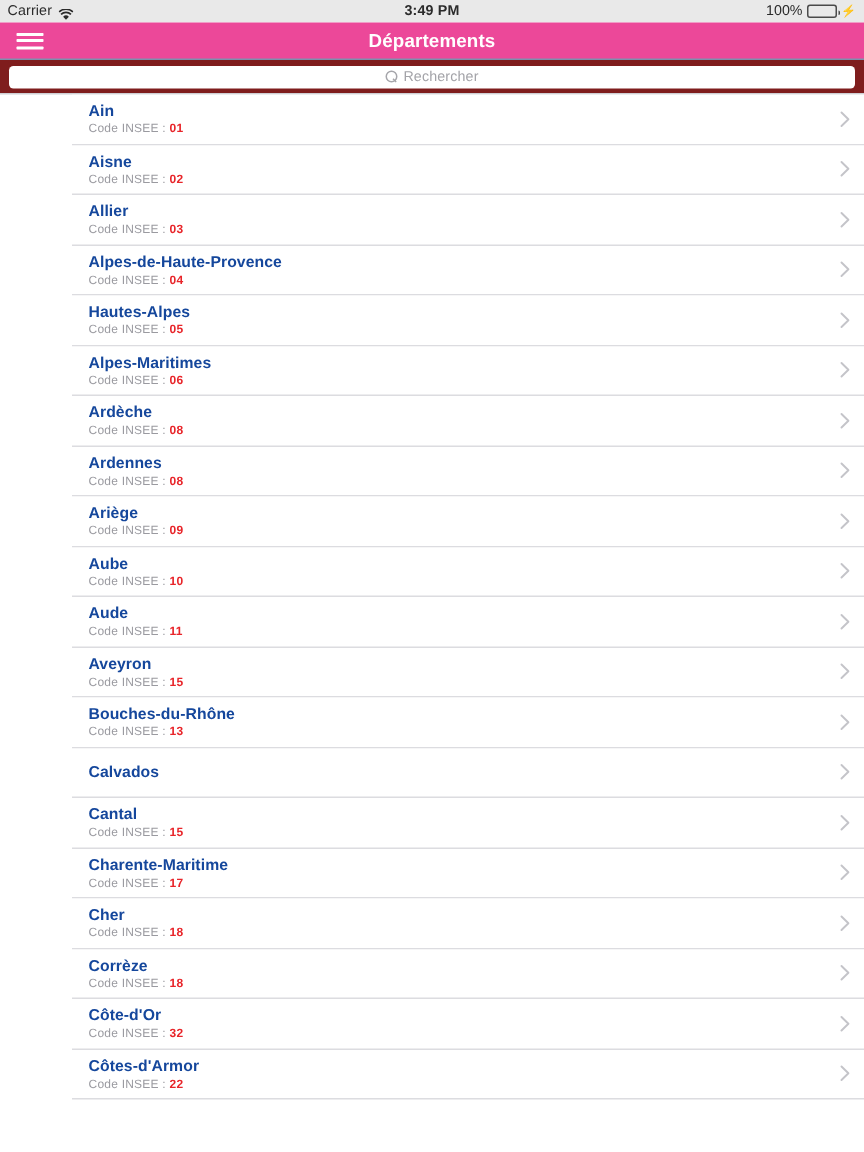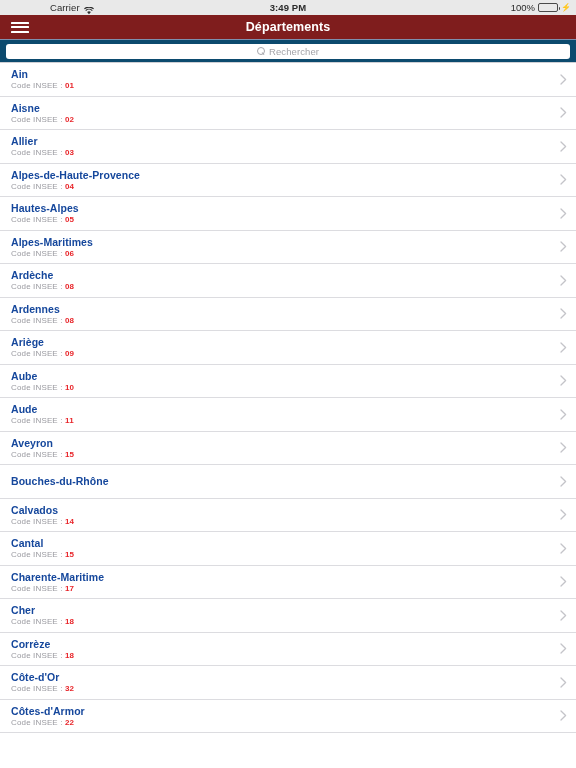--- a/index.html
+++ b/index.html
@@ -35,21 +35,20 @@
     align-items: center;
     padding: 0 5px;
     font-size: 9.5px;
     color: #2b2b2b;
     position: relative;
   }
   .status-left {
     display: flex;
     align-items: flex-end;
     gap: 4px;
-    margin-left: 45px;
   }
   .status-carrier { font-size: 9.5px; letter-spacing: 0.1px; }
   .wifi-icon {
     display: inline-block;
     width: 10px; height: 8px;
     position: relative;
     top: 1px;
   }
   .status-center {
     position: absolute;
@@ -87,21 +86,21 @@
     width: 100%; height: 100%;
     background: #2fbf3f;
     border-radius: 1px;
   }
   .bolt-icon { font-size: 8px; color: #2b2b2b; line-height: 1; }
 
   
   .nav-bar {
     height: 25px;
     flex: 0 0 25px;
-    background: #7f1d1d;
+    background: #ec4899;
     display: flex;
     align-items: center;
     position: relative;
     border-bottom: 1px solid #7e8fae;
   }
   .hamburger {
     width: 36px;
     height: 25px;
     display: flex;
     flex-direction: column;
@@ -126,21 +125,21 @@
     font-size: 12.5px;
     font-weight: bold;
     letter-spacing: 0.1px;
     pointer-events: none;
   }
 
   
   .search-wrap {
     flex: 0 0 22px;
     height: 22px;
-    background: #0c4a6e;
+    background: #7f1d1d;
     display: flex;
     align-items: center;
     padding: 0 6px;
   }
   .search-field {
     flex: 1;
     height: 15px;
     background: #ffffff;
     border-radius: 3px;
     display: flex;
@@ -176,20 +175,21 @@
     font-size: 9.5px;
     letter-spacing: 0.1px;
   }
 
   
   .list {
     flex: 1 1 auto;
     overflow: hidden;
     background: #ffffff;
     border-top: 1px solid #cfcfd4;
+    padding-left: 48px;
   }
   .row {
     height: 33.5px;
     display: flex;
     align-items: center;
     padding: 0 0 0 11px;
     border-bottom: 1px solid #dcdce0;
     background: #ffffff;
     cursor: pointer;
     position: relative;
@@ -402,31 +402,31 @@
         </div>
         <div class="chevron">
           <svg width="7" height="11" viewBox="0 0 7 11">
             <path d="M1 1 L5.6 5.5 L1 10" stroke="currentColor" stroke-width="1.3" fill="none" stroke-linecap="round" stroke-linejoin="round"></path>
           </svg>
         </div>
       </div>
       <div class="row">
         <div class="row-text">
           <div class="row-title">Bouches-du-Rhône</div>
+          <div class="row-sub"><span>Code INSEE :</span> <span class="code">13</span></div>
         </div>
         <div class="chevron">
           <svg width="7" height="11" viewBox="0 0 7 11">
             <path d="M1 1 L5.6 5.5 L1 10" stroke="currentColor" stroke-width="1.3" fill="none" stroke-linecap="round" stroke-linejoin="round"></path>
           </svg>
         </div>
       </div>
       <div class="row">
         <div class="row-text">
           <div class="row-title">Calvados</div>
-          <div class="row-sub"><span>Code INSEE :</span> <span class="code">14</span></div>
         </div>
         <div class="chevron">
           <svg width="7" height="11" viewBox="0 0 7 11">
             <path d="M1 1 L5.6 5.5 L1 10" stroke="currentColor" stroke-width="1.3" fill="none" stroke-linecap="round" stroke-linejoin="round"></path>
           </svg>
         </div>
       </div>
       <div class="row">
         <div class="row-text">
           <div class="row-title">Cantal</div>

